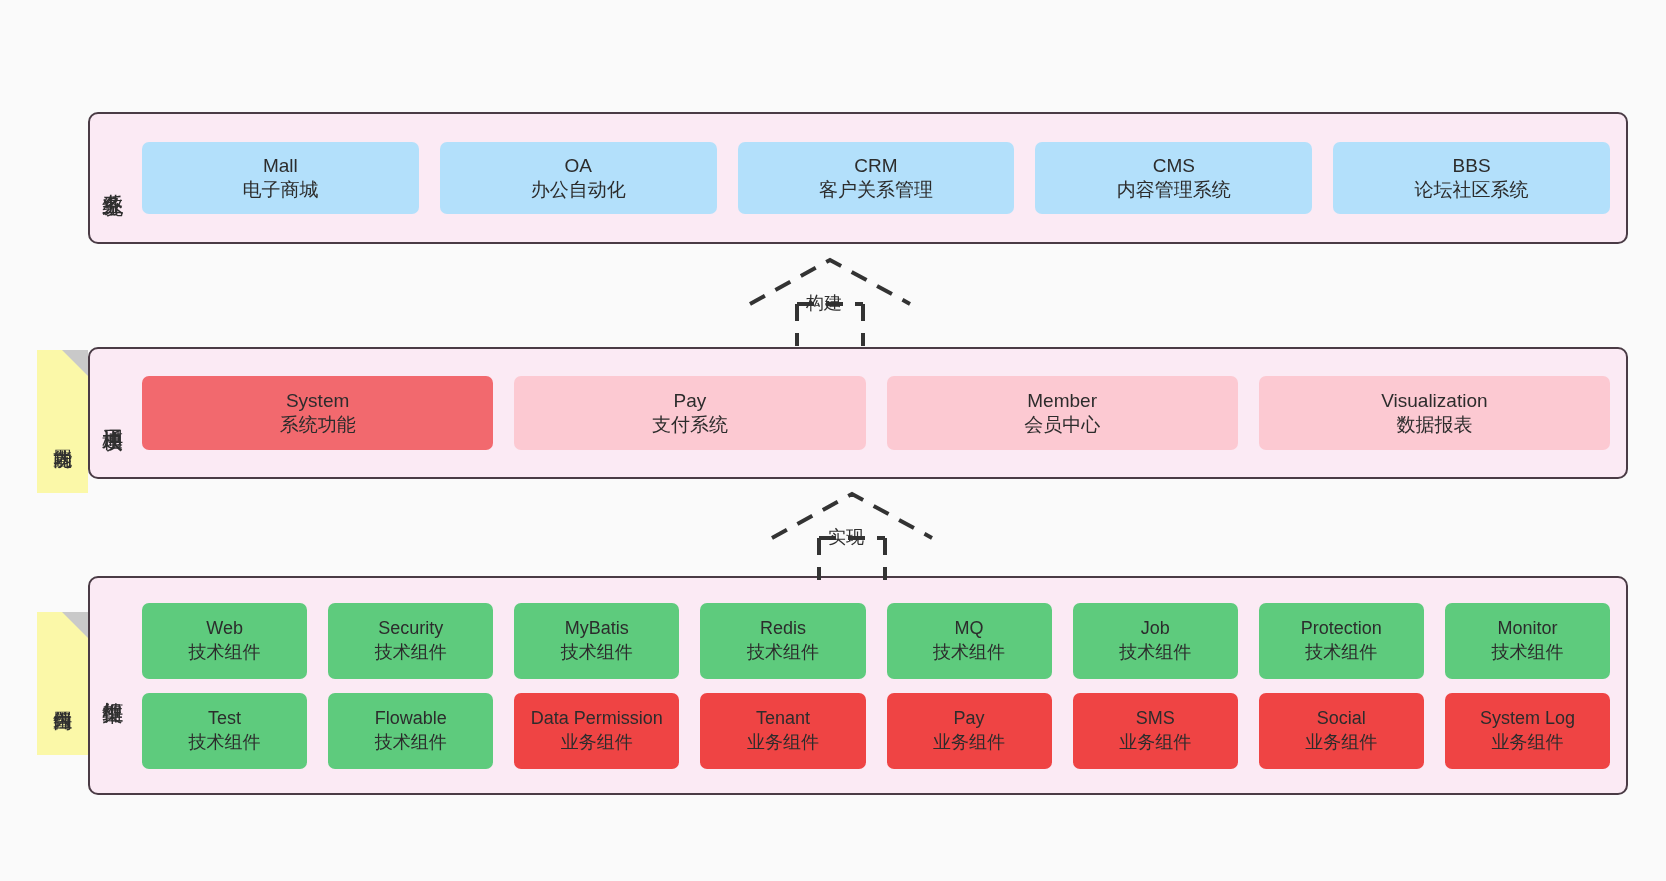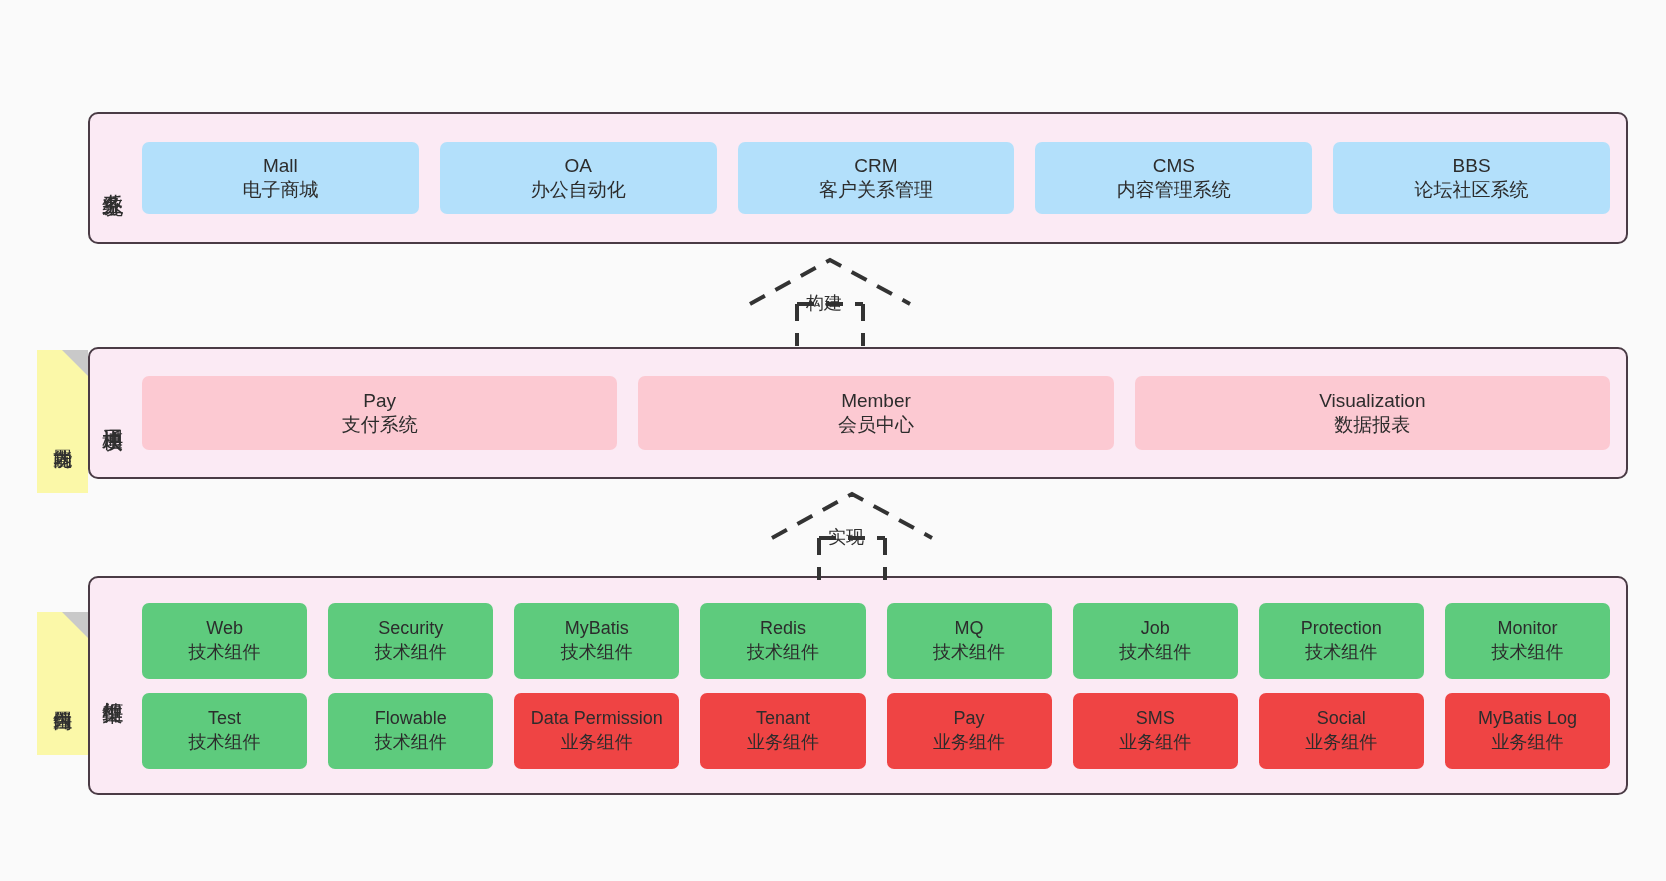--- a/index.html
+++ b/index.html
@@ -188,20 +188,24 @@
 
   <div class="note" id="note-features">
     <span class="note-fold"></span>
     <span class="note-text">内置功能</span>
   </div>
 
   <div class="layer" id="layer-modules">
     <div class="layer-title">通用模块</div>
     <div class="layer-body">
       <div class="row">
+        <div class="cell c-red">
+          <span class="cell-name">System</span>
+          <span class="cell-sub">系统功能</span>
+        </div>
         <div class="cell c-pink">
           <span class="cell-name">Pay</span>
           <span class="cell-sub">支付系统</span>
         </div>
         <div class="cell c-pink">
           <span class="cell-name">Member</span>
           <span class="cell-sub">会员中心</span>
         </div>
         <div class="cell c-pink">
           <span class="cell-name">Visualization</span>
@@ -286,21 +290,21 @@
         </div>
         <div class="cell c-lightgreen">
           <span class="cell-name">SMS</span>
           <span class="cell-sub">业务组件</span>
         </div>
         <div class="cell c-lightgreen">
           <span class="cell-name">Social</span>
           <span class="cell-sub">业务组件</span>
         </div>
         <div class="cell c-lightgreen">
-          <span class="cell-name">MyBatis Log</span>
+          <span class="cell-name">System Log</span>
           <span class="cell-sub">业务组件</span>
         </div>
       </div>
 
     </div>
   </div>
 
 </div>
 
 </body></html>

